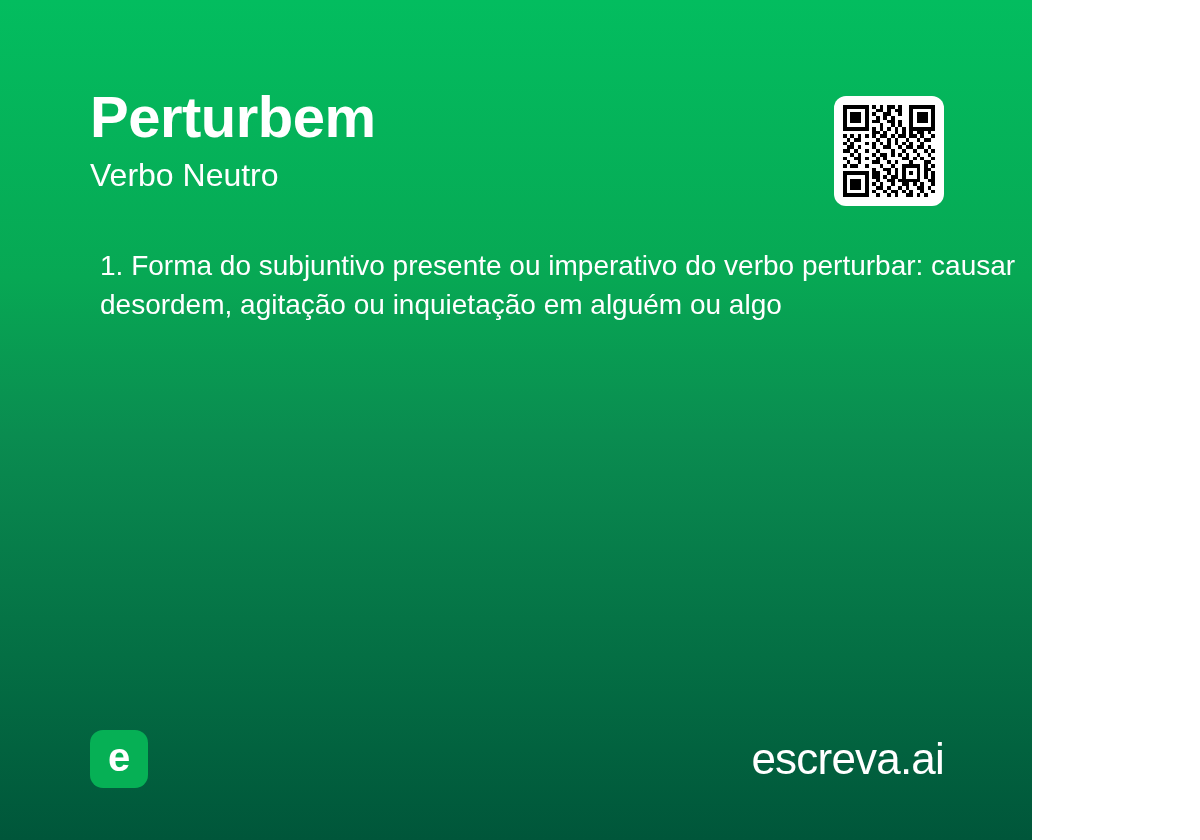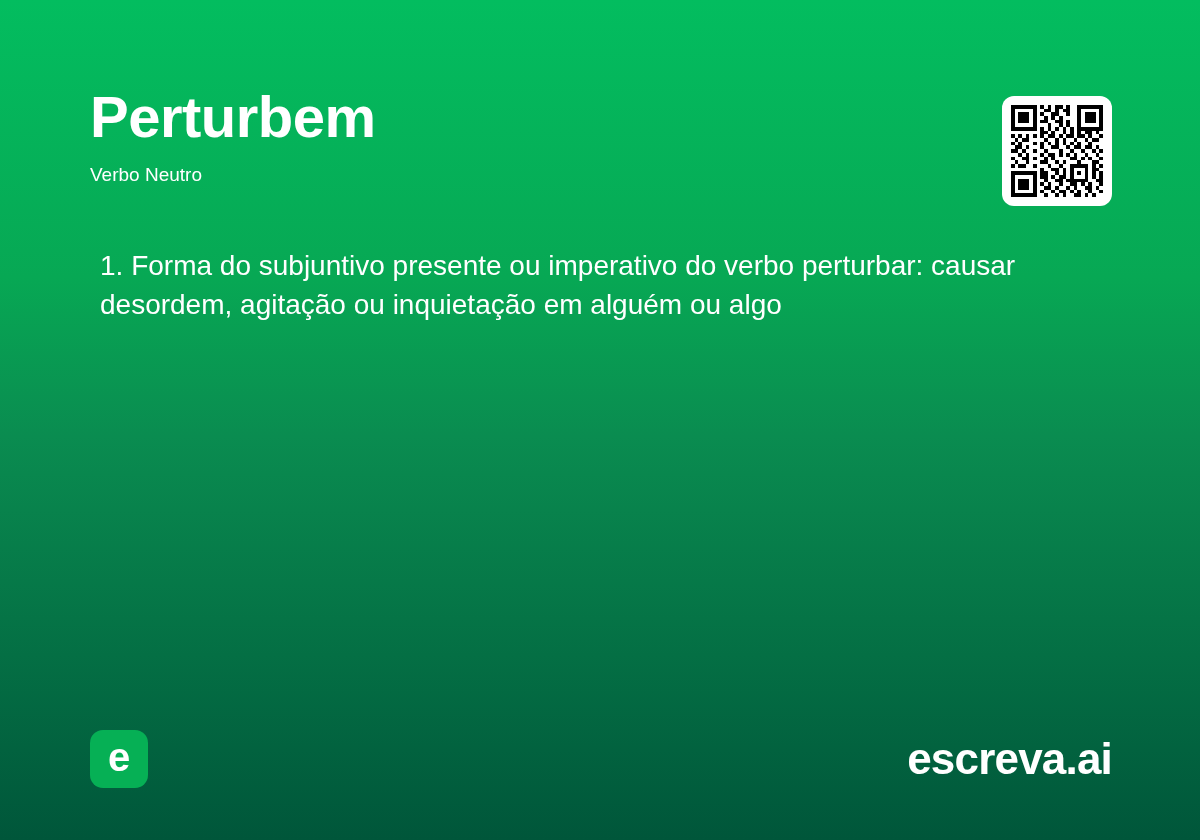--- a/index.html
+++ b/index.html
@@ -9,21 +9,21 @@
   body {
     width: 1200px;
     height: 840px;
     overflow: hidden;
     font-family: "Liberation Sans", sans-serif;
     -webkit-font-smoothing: antialiased;
   }
 
   #card {
     position: relative;
-    width: 1200px;
+    width: 1032px;
     height: 840px;
     box-sizing: border-box;
     background: linear-gradient(180deg, #03bd5f 0%, #07a854 33%, #0a8c50 52%, #046f44 78%, #00563a 100%);
     color: #ffffff;
     overflow: hidden;
   }
 
   
   #header {
     position: absolute;
@@ -35,21 +35,21 @@
     margin: 0;
     font-size: 58px;
     line-height: 66px;
     font-weight: bold;
     letter-spacing: -0.5px;
     color: #ffffff;
   }
   #pos {
     margin: 0;
     padding-top: 10px;
-    font-size: 19px;
+    font-size: 32px;
     line-height: 30px;
     font-weight: normal;
     color: #ffffff;
   }
 
   
   #qr-card {
     position: absolute;
     right: 88px;
     top: 96px;
@@ -109,21 +109,21 @@
     font-size: 40px;
     line-height: 40px;
     font-weight: bold;
     color: #ffffff;
     position: relative;
     top: -2px;
   }
   #brand {
     font-size: 44px;
     line-height: 48px;
-    font-weight: bold;
+    font-weight: normal;
     letter-spacing: -0.8px;
     color: #ffffff;
     white-space: nowrap;
   }
 </style>
 </head>
 <body>
 
 <div id="card">
 

